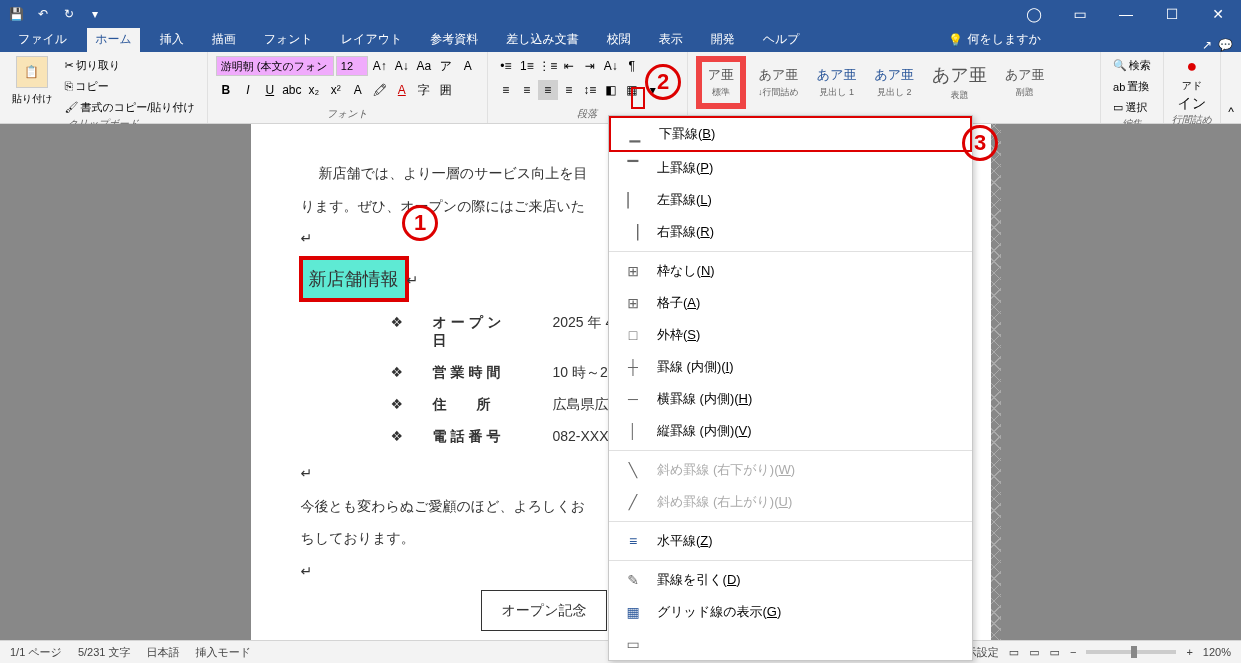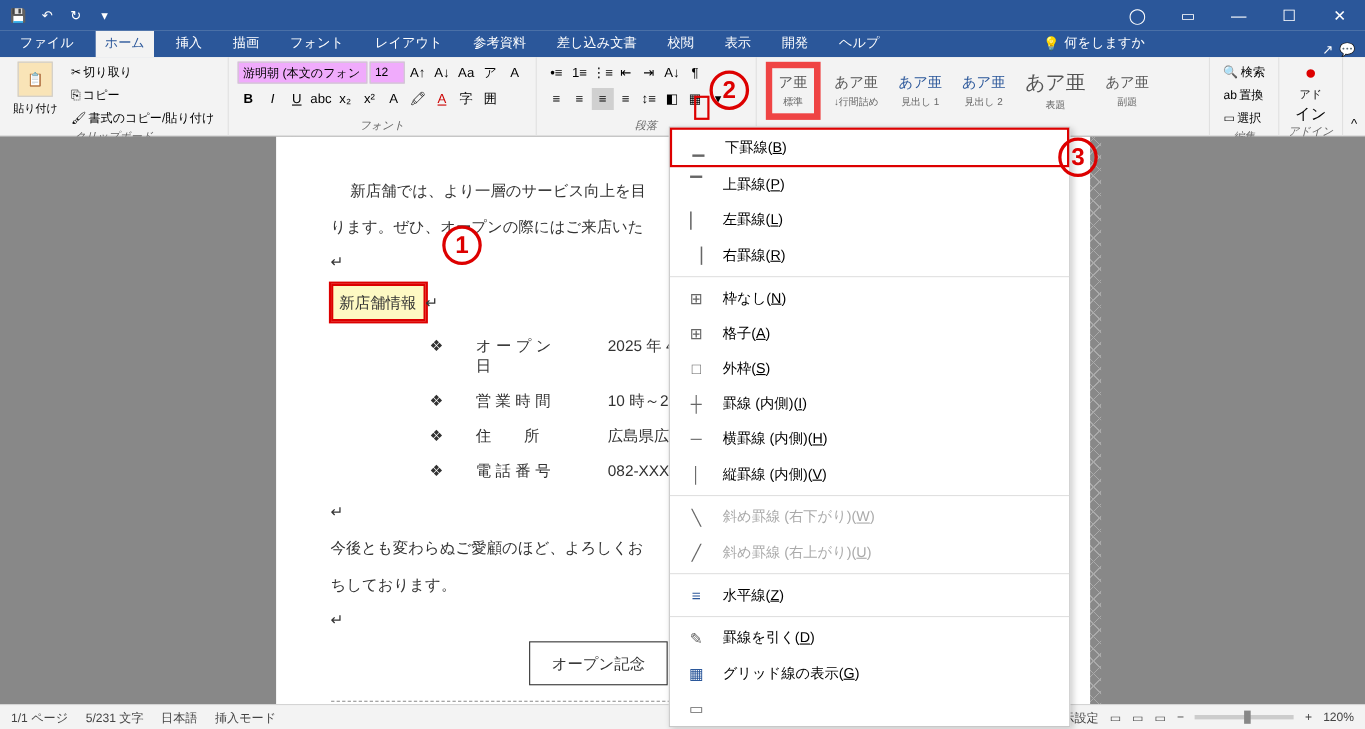--- a/index.html
+++ b/index.html
@@ -47,29 +47,29 @@
 .editing-col { display: flex; flex-direction: column; gap: 2px; font-size: 11px; }
 
 
 .doc-area { position: relative; height: 516px; background: #888; overflow: hidden; display: flex; justify-content: center; }
 .page { width: 740px; background: white; margin-top: 0; padding: 30px 50px; position: relative; font-family: "Yu Mincho", serif; font-size: 14px; color: #333; }
 .diamond-border-l, .diamond-border-r { position: absolute; top: 0; bottom: 0; width: 14px; background-image: repeating-linear-gradient(45deg, #aaa 0 1px, transparent 1px 8px), repeating-linear-gradient(-45deg, #aaa 0 1px, transparent 1px 8px); }
 .diamond-border-l { left: 260px; }
 .diamond-border-r { right: 240px; }
 
 .doc-line { margin: 6px 0; line-height: 1.9; }
-.shop-info-heading { display: inline-block; background: #fef9c3; border: 2.5px solid #d00; outline: 2px solid #d00; padding: 2px 6px; font-size: 14px; }
+.shop-info-heading { display: inline-block; background: #5eead4; border: 2.5px solid #d00; outline: 2px solid #d00; padding: 2px 6px; font-size: 18px; }
 .callout-1 { position: absolute; left: 402px; top: 205px; width: 36px; height: 36px; border-radius: 50%; border: 3px solid #d00; color: #d00; font-size: 22px; font-weight: bold; display: flex; align-items: center; justify-content: center; }
 .callout-2 { position: absolute; right: 560px; top: 64px; width: 36px; height: 36px; border-radius: 50%; border: 3px solid #d00; color: #d00; font-size: 22px; font-weight: bold; display: flex; align-items: center; justify-content: center; z-index: 20; }
 .callout-3 { position: absolute; right: 243px; top: 125px; width: 36px; height: 36px; border-radius: 50%; border: 3px solid #d00; color: #d00; font-size: 22px; font-weight: bold; display: flex; align-items: center; justify-content: center; z-index: 20; }
 
 .info-list { margin-left: 90px; }
 .info-row { display: flex; gap: 30px; margin: 14px 0; }
 .info-bullet { width: 12px; }
-.info-label { width: 90px; letter-spacing: 4px; }
+.info-label { width: 90px; letter-spacing: 4px; font-weight: bold; }
 .dotted-line { border-top: 1.5px dashed #888; margin: 14px 0; }
 .coupon-box { border: 1px solid #333; padding: 6px 20px; display: inline-block; margin-left: 180px; }
 
 
 .borders-menu { position: absolute; left: 608px; top: 115px; width: 365px; background: white; border: 1px solid #c8c8c8; box-shadow: 2px 2px 6px rgba(0,0,0,0.2); z-index: 10; }
 .borders-item { display: flex; align-items: center; gap: 14px; padding: 6px 14px; font-size: 13px; cursor: pointer; }
 .borders-item.disabled { color: #aaa; }
 .borders-item.highlighted { border: 2.5px solid #d00; }
 .bi-icon { width: 20px; height: 20px; display: inline-flex; align-items: center; justify-content: center; font-size: 14px; color: #666; }
 .menu-sep { border-top: 1px solid #e0e0e0; margin: 3px 0; }
@@ -240,21 +240,21 @@
     </div>
     <div class="ribbon-group-label">編集</div>
   </div>
 
   <div class="ribbon-group">
     <div class="paste-col">
       <span style="font-size:18px;color:#d00">●</span>
       <span style="font-size:10px">アド</span>
       <span style="font-size:14px">イン</span>
     </div>
-    <div class="ribbon-group-label">アドイン</div>
+    <div class="ribbon-group-label">行間詰め</div>
   </div>
   <div style="width:20px;display:flex;align-items:flex-end;justify-content:center;padding-bottom:4px">
       <span>^</span>
     </div>
 </div>
 
 <div class="doc-area">
   <div class="diamond-border-l"></div>
   <div class="diamond-border-r"></div>
   <div class="page">

